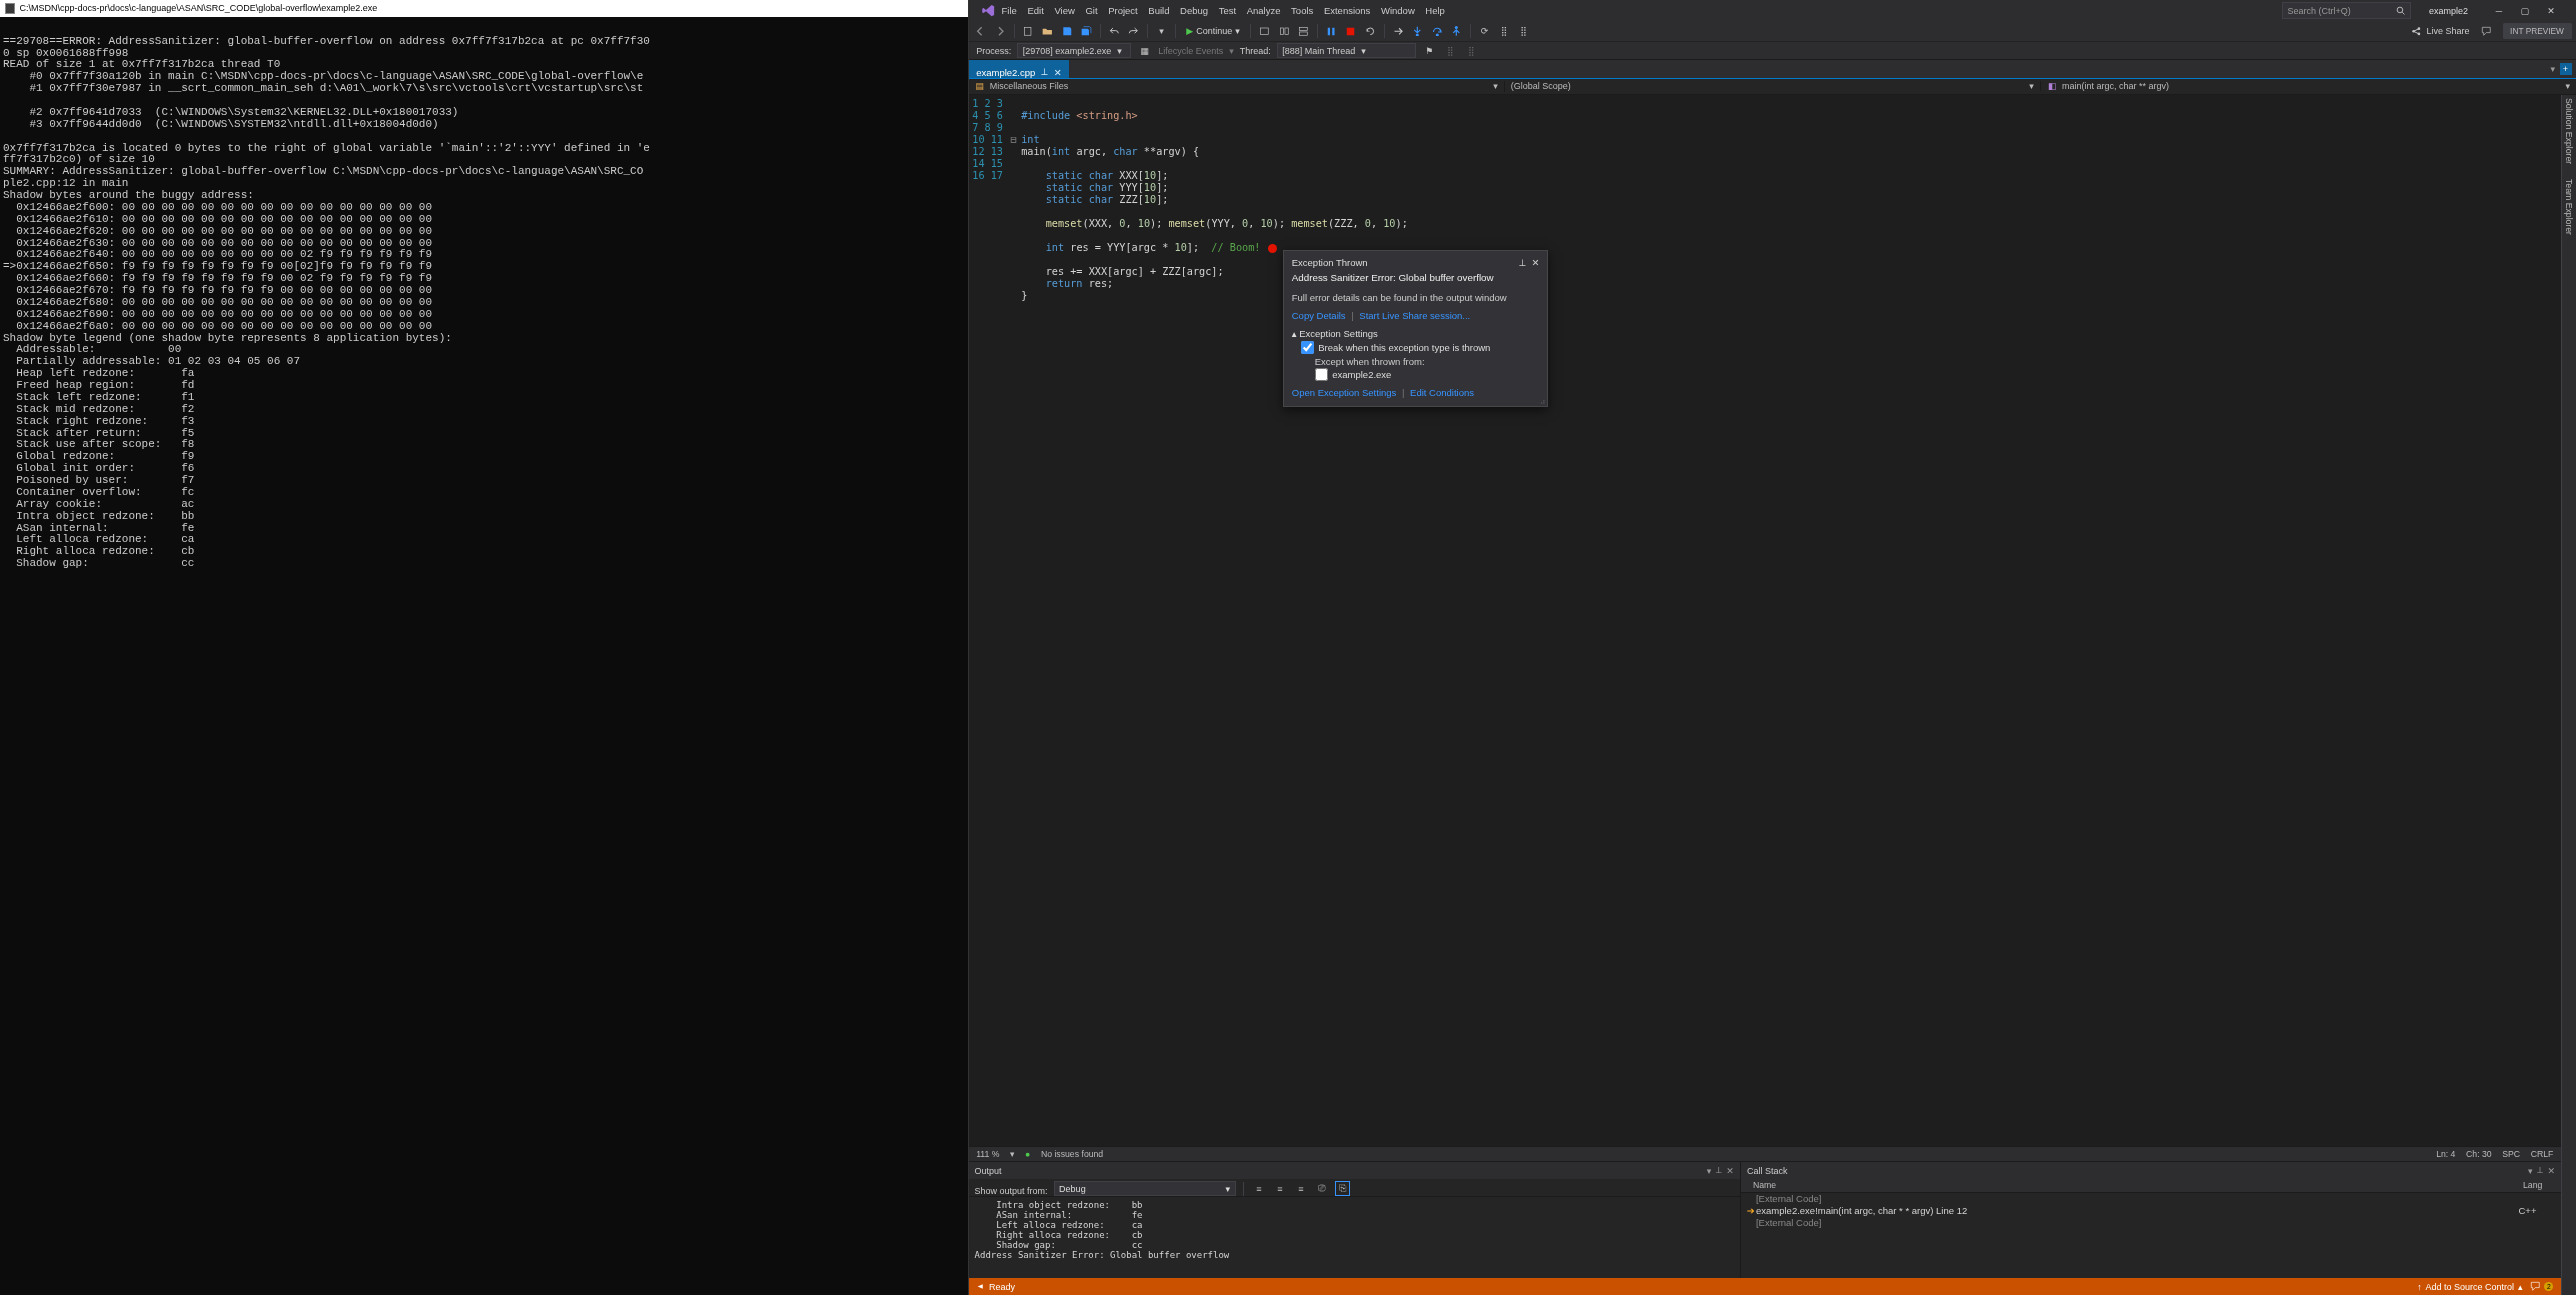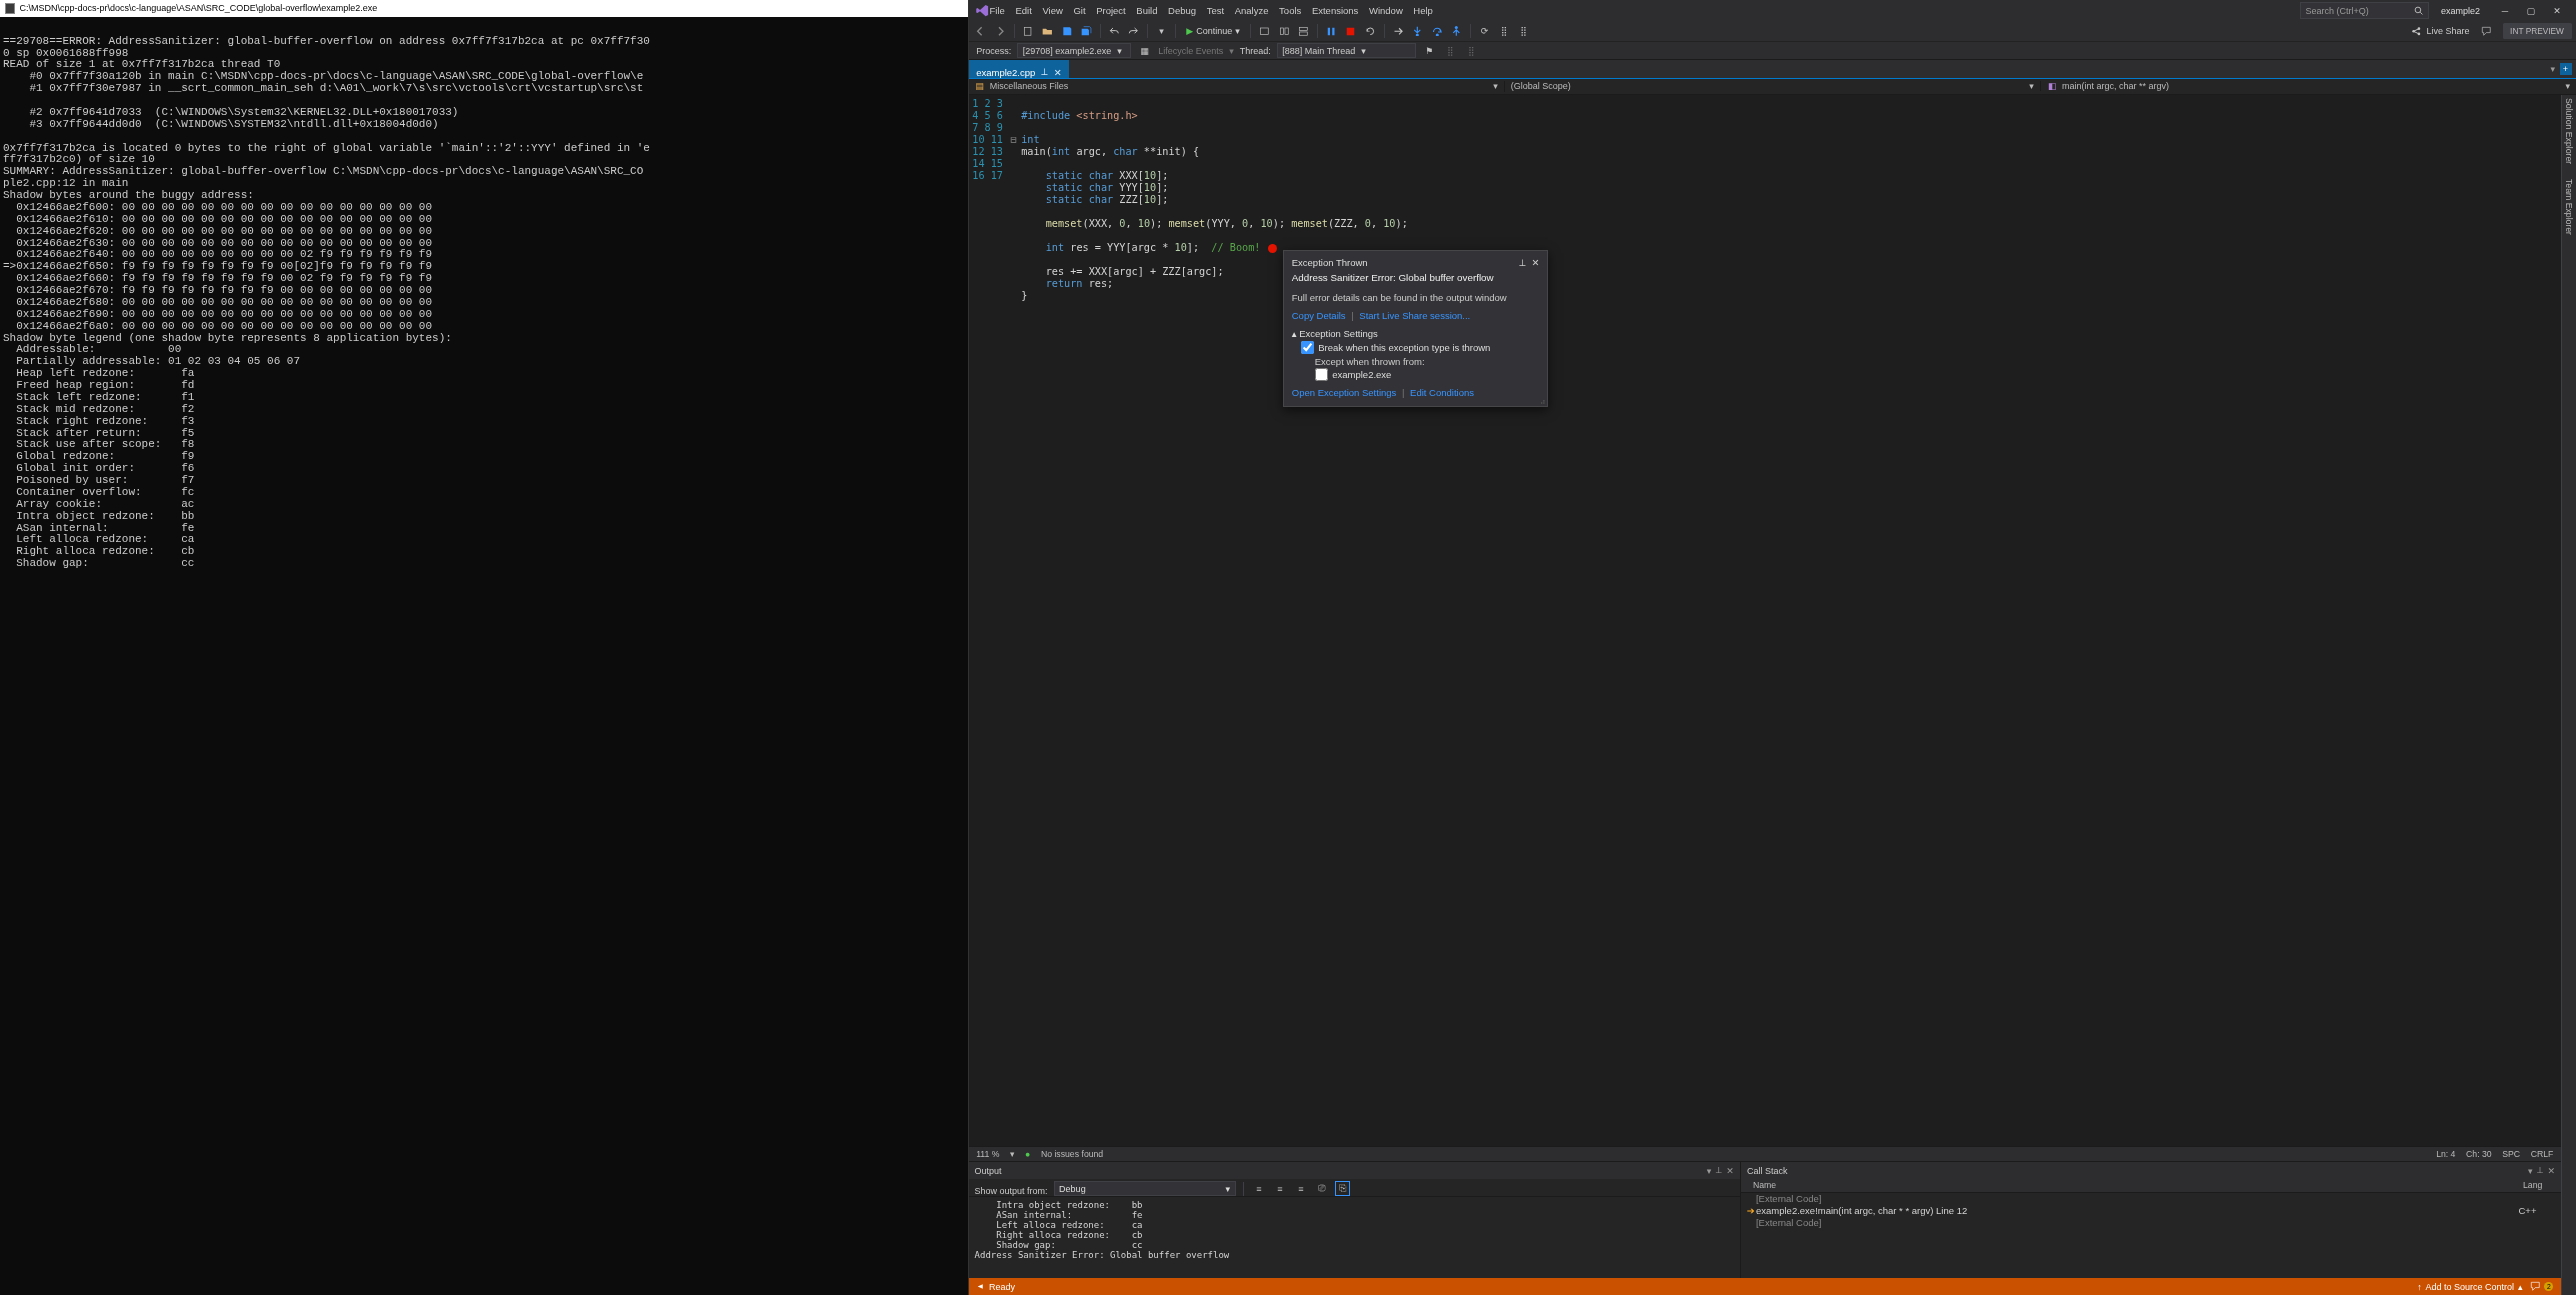--- a/index.html
+++ b/index.html
@@ -5,21 +5,21 @@
   * { margin: 0; padding: 0; box-sizing: border-box; }
   html, body { width: 100%; height: 100%; font-family: "Segoe UI", Arial, sans-serif; font-size: 9px; background: #1e1e1e; color: #d4d4d4; overflow: hidden; }
   .root { display: flex; width: 100%; height: 100%; }
   
   .console { flex: 0 0 37.6%; background: #0c0c0c; display: flex; flex-direction: column; border-right: 0.8px solid #333; }
   .console-title { background: #ffffff; color: #000; height: 16.7px; display: flex; align-items: center; padding: 0 4.5px; font-size: 9px; }
   .console-title .cicon { width: 10.6px; height: 10.6px; background: #3a3a3a; margin-right: 4.5px; border: 0.8px solid #888; }
   .console-body { flex: 1; padding: 19px 3px; font-family: Consolas, "Courier New", monospace; font-size: 11px; white-space: pre; color: #cccccc; line-height: 1.08; overflow: hidden; }
   
   .vs { flex: 1 1 auto; display: flex; flex-direction: column; background: #2d2d30; min-width: 0; }
-  .vs-title { height: 21px; background: #2d2d30; display: flex; align-items: center; padding: 0 6px; }
+  .vs-title { height: 21px; background: #2d2d30; display: flex; align-items: center; padding: 0 12px; gap: 6px; }
   .vs-logo { width: 15px; height: 15px; display: inline-block; }
   .vs-menus { display: flex; gap: 10.6px; color: #cccccc; font-size: 9.5px; }
   .vs-menus span { cursor: default; }
   .vs-title .spacer { flex: 1; }
   .searchbox { width: 129px; height: 16.7px; background: #333337; border: 0.8px solid #3f3f46; display: flex; align-items: center; padding: 0 4.5px; color: #999; gap: 4.5px; }
   .searchbox .sicon { margin-left: auto; }
   .soln-name { padding: 0 12px; color: #ddd; }
   .winbtns { display: flex; gap: 0; }
   .winbtn { width: 26px; height: 16.7px; display: flex; align-items: center; justify-content: center; color: #ccc; }
   .int-preview { background: #3f3f46; color: #bbb; font-size: 8.3px; padding: 3px 7.6px; border-radius: 1.5px; margin-left: 4.5px; }
@@ -399,21 +399,21 @@
 13
 14
 15
 16
 17</div>
           <div class="fold"><br><br><br>⊟<br><br><br><br><br><br><br><br><br><br><br><br><br></div>
           <div class="code">
 <span class="kw">#include </span><span class="str">&lt;string.h&gt;</span>
 <span></span>
 <span class="kw">int</span>
-<span>main</span><span>(</span><span class="kw">int</span><span> argc, </span><span class="kw">char</span><span> **init) {</span>
+<span>main</span><span>(</span><span class="kw">int</span><span> argc, </span><span class="kw">char</span><span> **argv) {</span>
 <span></span>
     <span class="kw">static char</span><span> XXX[</span><span class="num">10</span><span>];</span>
     <span class="kw">static char</span><span> YYY[</span><span class="num">10</span><span>];</span>
     <span class="kw">static char</span><span> ZZZ[</span><span class="num">10</span><span>];</span>
 <span></span>
     <span class="fn">memset</span><span>(XXX, </span><span class="num">0</span><span>, </span><span class="num">10</span><span>); </span><span class="fn">memset</span><span>(YYY, </span><span class="num">0</span><span>, </span><span class="num">10</span><span>); </span><span class="fn">memset</span><span>(ZZZ, </span><span class="num">0</span><span>, </span><span class="num">10</span><span>);</span>
 <span></span>
     <span class="kw">int</span><span> res = YYY[argc * </span><span class="num">10</span><span>];  </span><span class="cmt">// Boom!</span><span class="err-dot"></span>
 <span></span>
     <span>res += XXX[argc] + ZZZ[argc];</span>

